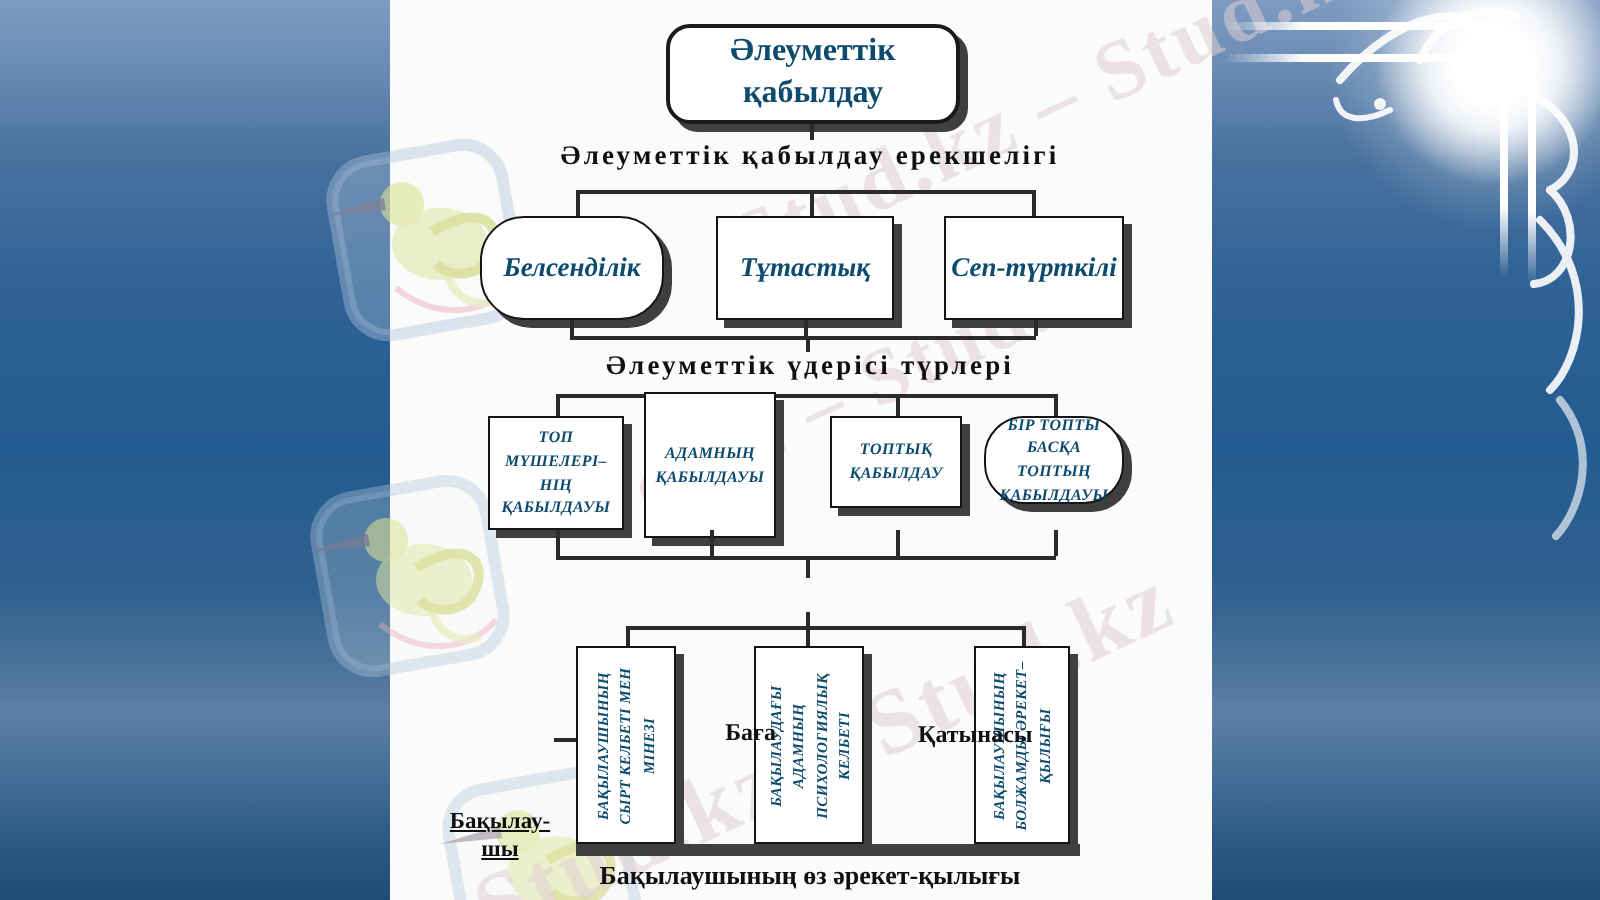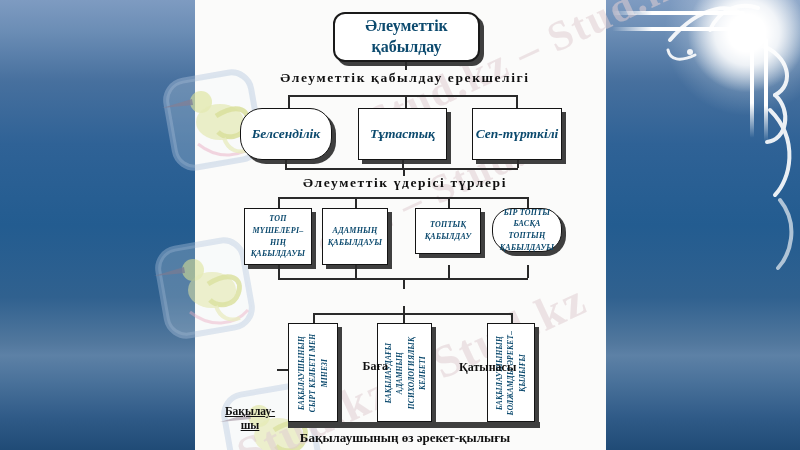--- a/index.html
+++ b/index.html
@@ -126,21 +126,21 @@
   <div class="lv" style="left:355px;top:197px;height:11px;"></div>
   <div class="lv" style="left:448px;top:197px;height:11px;"></div>
   <div class="lv" style="left:527px;top:197px;height:11px;"></div>
 
   <div class="bx small" style="left:244px;top:208px;width:68px;height:57px;">
     <span>ТОП
 МҮШЕЛЕРІ–
 НІҢ
 ҚАБЫЛДАУЫ</span>
   </div>
-  <div class="bx small" style="left:322px;top:208px;width:66px;height:57px;">
+  <div class="bx small" style="left:322px;top:196px;width:66px;height:73px;">
     <span>АДАМНЫҢ
 ҚАБЫЛДАУЫ</span>
   </div>
   <div class="bx small" style="left:415px;top:208px;width:66px;height:46px;">
     <span>ТОПТЫҚ
 ҚАБЫЛДАУ</span>
   </div>
   <div class="bx small" style="left:492px;top:208px;width:70px;height:44px;border-radius:20px;">
     <span>БІР ТОПТЫ
 БАСҚА

